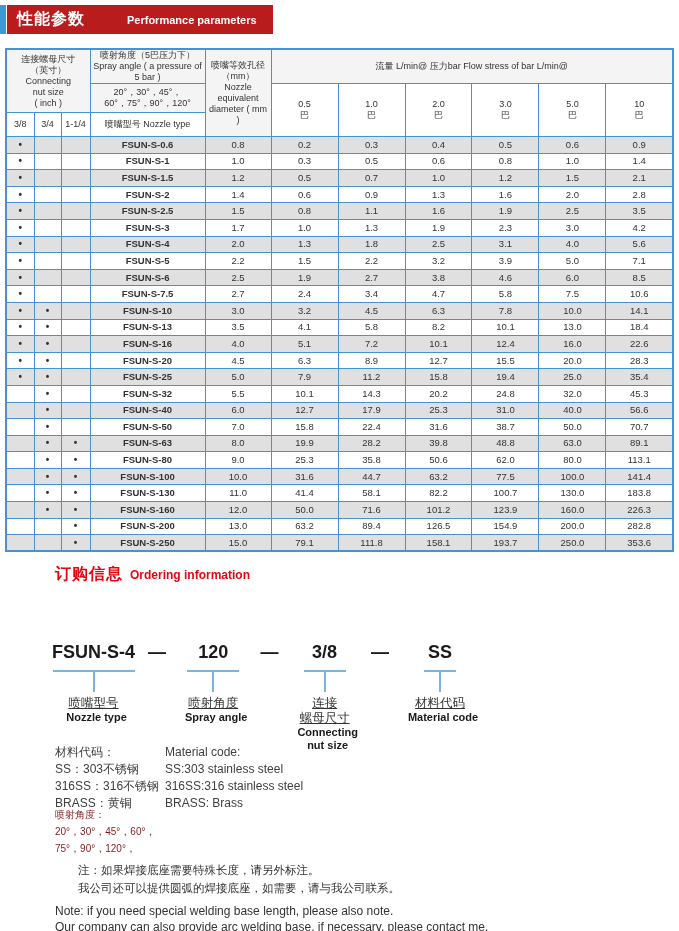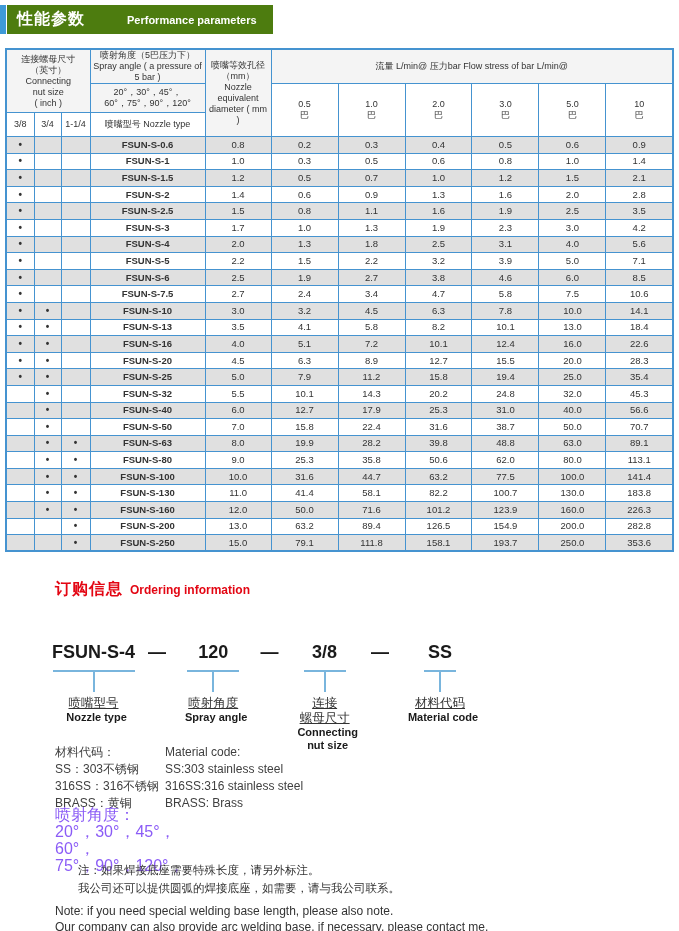--- a/index.html
+++ b/index.html
@@ -2,59 +2,59 @@
 <html><head>
 <meta charset="utf-8">
 <style>
   * { box-sizing: border-box; }
   body { margin:0; background:#fff; font-family:"Liberation Sans", sans-serif; }
   .page { position:relative; width:679px; height:931px; background:#ffffff; overflow:hidden; }
 
   
   .banner { position:absolute; top:5px; left:0; display:flex; height:29px; }
   .banner-accent { width:6px; background:#3e9ad7; margin-right:1px; }
-  .banner-main { background:#4d7c0f; color:#fff; display:flex; align-items:center; padding:0 16px 0 10px; gap:9px; }
+  .banner-main { background:#b91c1c; color:#fff; display:flex; align-items:center; padding:0 16px 0 10px; gap:9px; }
   .banner-cn { font-size:16px; font-weight:bold; letter-spacing:1px; }
   .banner-en { font-size:11px; font-weight:bold;padding-left:33px; }
 
   
   table.perf { border-collapse:collapse; table-layout:fixed; position:absolute; top:48px; left:5px; width:669px; }
   table.perf, table.perf th, table.perf td { border:1px solid #4593d0; }
   table.perf { border:2px solid #4593d0; }
   table.perf th, table.perf td { text-align:center; vertical-align:middle; padding:0 1px; color:#333; }
   th { font-weight:normal; font-size:9px; background:#f4f4f4; line-height:11px; }
   th.white { background:#fff; }
   .pre { white-space:pre-line; }
   .r1 { height:33px; } .r2 { height:29px; } .r3 { height:24px; }
   tbody td { font-size:9.5px; height:16.6px; line-height:12px; }
   tbody tr:nth-child(odd) { background:#e0e0e0; }
   tbody tr:nth-child(even) { background:#ffffff; }
   td.dot { font-size:10px; font-weight:bold; color:#111; }
   td.type { font-weight:bold; }
 
   
-  .ordering-title { position:absolute; top:579px; left:55px; color:#e30613; display:flex; align-items:baseline; gap:7px; }
+  .ordering-title { position:absolute; top:564px; left:55px; color:#e30613; display:flex; align-items:baseline; gap:7px; }
   .ot-cn { font-size:16px; font-weight:bold; letter-spacing:1px; }
   .ot-en { font-size:12px; font-weight:bold; }
 
   .code-diagram { position:absolute; top:640px; left:52px; display:flex; align-items:flex-start; }
   .code-unit { display:flex; flex-direction:column; align-items:center; }
   .code-text { font-size:18px; font-weight:bold; color:#1a1a1a; line-height:24px; }
   .code-dash { font-size:18px; font-weight:bold; color:#1a1a1a; line-height:24px; margin:0 13px; }
   .connector { margin-top:6px; display:flex; flex-direction:column; align-items:center; }
   .connector-h { height:2px; background:#79b5dd; }
   .connector-v { width:2px; height:20px; background:#79b5dd; }
   .w82 { width:82px; } .w52 { width:52px; } .w42 { width:42px; } .w32 { width:32px; }
   .code-label-cn { font-size:12.5px; color:#333; margin-top:4px; text-align:center; line-height:15px; white-space:pre-line;text-decoration:underline; }
   .code-label-en { font-size:11px; font-weight:bold; color:#1a1a1a; text-align:center; line-height:13px; white-space:pre-line;margin-left:6px; }
 
   
   .material-block { position:absolute; top:744px; left:55px; display:flex; font-size:12px; color:#404040; line-height:17px; }
   .mb-cn { width:110px; }
-  .spray-block { position:absolute; top:806px; left:55px; display:flex; font-size:16px; color:#8b5cf6; line-height:17px;gap:36px; }
+  .spray-block { position:absolute; top:806px; left:55px; display:flex; font-size:10px; color:#7f1d1d; line-height:17px;gap:36px; }
   .sb-cn { width:155px; }
   .notes-cn { position:absolute; top:861px; left:55px; font-size:11.5px; color:#333; line-height:18px;margin-left:23px; }
   .notes-en { position:absolute; top:903px; left:55px; font-size:12px; color:#333; line-height:16px; }
 </style>
 </head>
 <body>
 
 <div class="page">
 
   <div class="banner">

